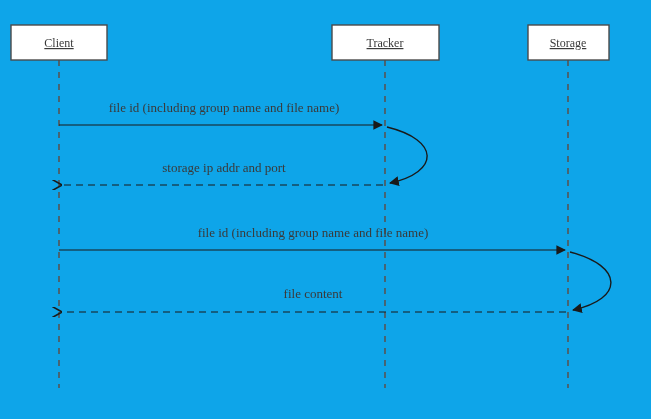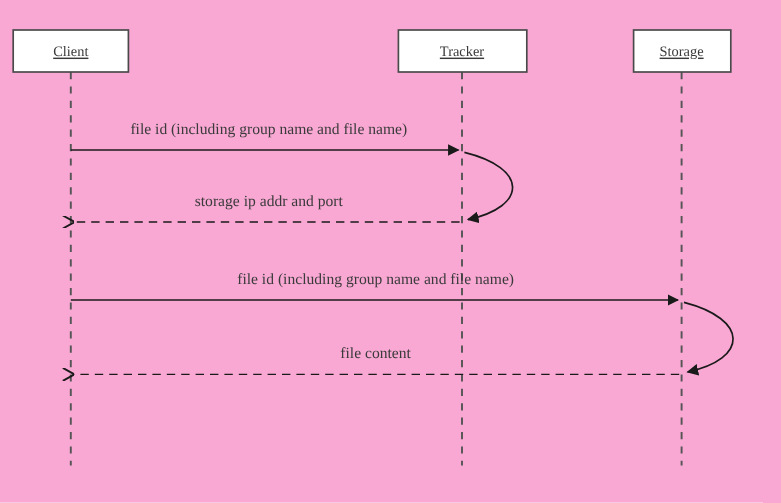--- a/index.html
+++ b/index.html
@@ -4,21 +4,21 @@
 <style>
   html, body {
     margin: 0;
     padding: 0;
     background: #ffffff;
   }
   #canvas {
     position: relative;
     width: 651px;
     height: 419px;
-    background: #f9a8d4;
+    background: #0ea5e9;
     overflow: hidden;
     font-family: "Liberation Serif", "DejaVu Serif", serif;
   }
   #diagram-svg {
     position: absolute;
     left: 0;
     top: 0;
     width: 651px;
     height: 419px;
   }

